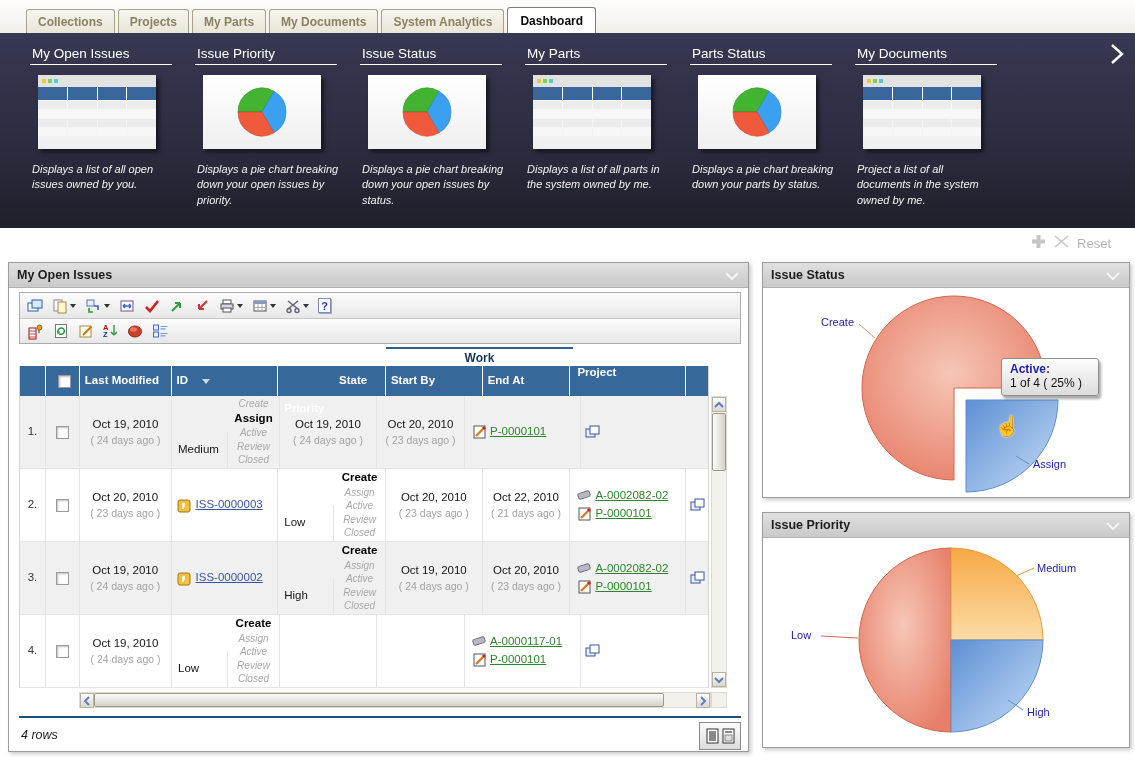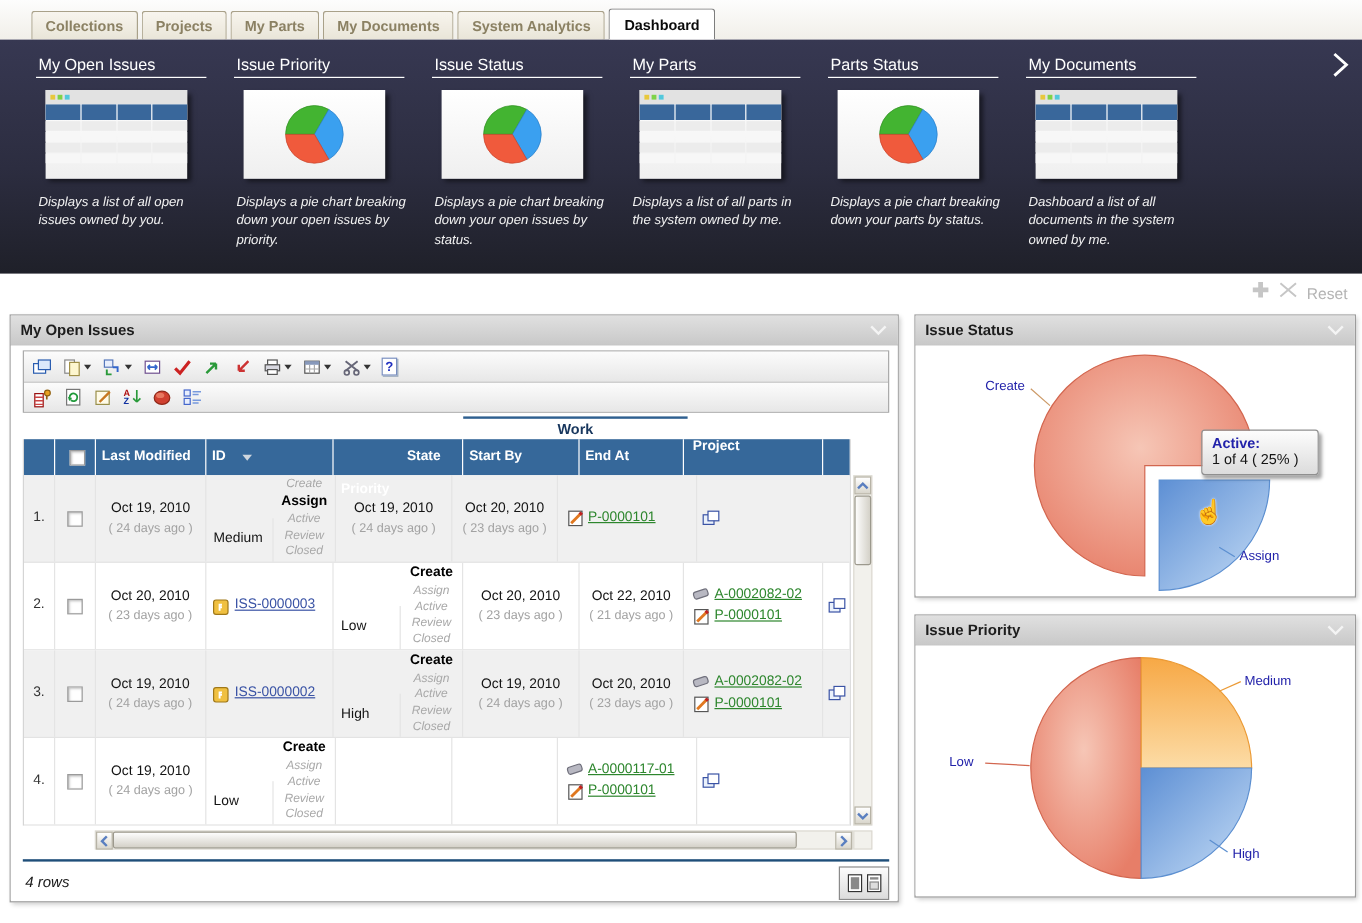--- a/index.html
+++ b/index.html
@@ -28,21 +28,21 @@
   .dot { width:4px; height:4px; }
   .tt-head { height:13px; display:flex; gap:1px; background:#fff; }
   .tt-head i { background:#39679b; flex:1; }
   .tt-row { height:8px; display:flex; gap:1px; margin-top:1px; }
   .tt-row i { background:#ececec; flex:1; }
   .tt-row.lite i { background:#f7f7f7; }
   .wdesc { font-style:italic; font-size:11px; color:#f2f2f2; line-height:1.4; width:145px; padding-left:2px; }
   .next-arrow { position:absolute; right:6px; top:10px; width:20px; height:22px; cursor:pointer; }
 
   
-  .resetrow { position:absolute; right:12px; top:234px; display:flex; align-items:center; gap:7px; }
+  .resetrow { position:absolute; right:24px; top:234px; display:flex; align-items:center; gap:7px; }
   .resetlbl { color:#b4b4b4; font-size:13px; }
 
   
   .panel { position:absolute; background:#fff; border:1px solid #9c9c9c; box-shadow:2px 2px 4px rgba(0,0,0,.22); }
   .phead { height:25px; background:linear-gradient(#e0e0e0,#c9c9c9); border-bottom:1px solid #b2b2b2;
            display:flex; align-items:center; padding:0 8px; }
   .ptitle { font-size:12.5px; font-weight:bold; color:#1d1d1d; }
   .collapse { margin-left:auto; width:16px; height:14px; cursor:pointer; }
 
   #issuesPanel { left:8px; top:262px; width:741px; height:490px; }
@@ -293,21 +293,21 @@
             <i></i>
             <i></i>
           </div>
           <div class="tt-row lite">
             <i></i>
             <i></i>
             <i></i>
             <i></i>
           </div>
       </div>
-      <div class="wdesc">Dashboard a list of all documents in the system owned by me.</div>
+      <div class="wdesc">Project a list of all documents in the system owned by me.</div>
     </div>
 
   </div>
   <div class="next-arrow">
     <svg width="16" height="22">
         <polyline points="3,2 13,11 3,20" fill="none" stroke="#fff" stroke-width="2.4"></polyline>
       </svg>
   </div>
 </div>
 

